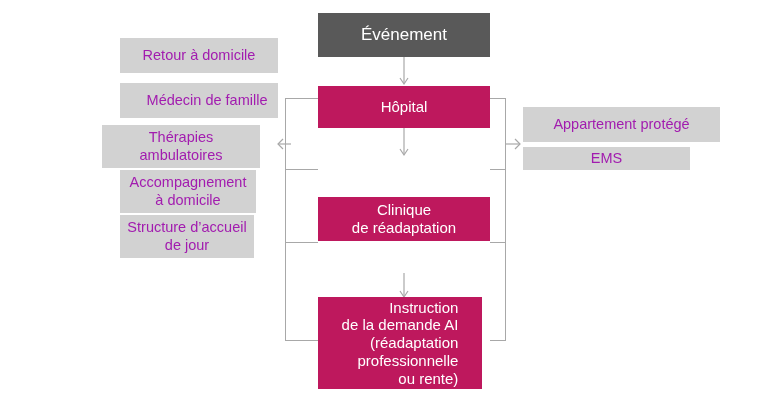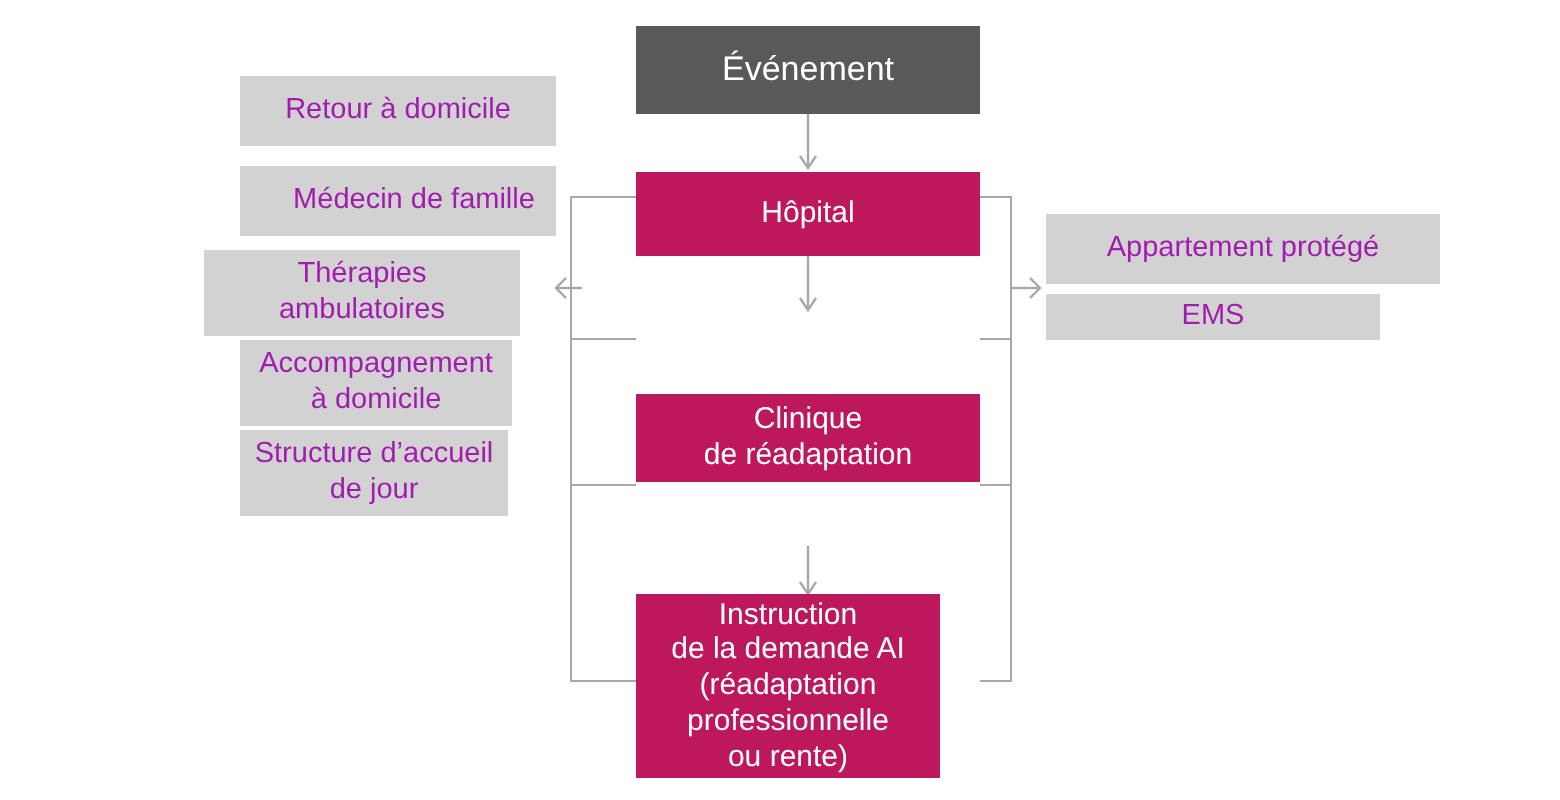--- a/index.html
+++ b/index.html
@@ -150,21 +150,21 @@
   <div class="box box-center" style="left:318px; top:86px; width:172px; height:42px;">
     <span class="box-label">Hôpital</span>
   </div>
 
   <div class="box box-center" style="left:318px; top:157px; width:172px; height:44px;margin-top:40px;">
     <span class="box-label">Clinique
 de réadaptation</span>
   </div>
 
 
-  <div class="box box-center" style="left:318px; top:297px; width:152px; height:92px;">
+  <div class="box box-center" style="left:318px; top:297px; width:164px; height:92px;text-align:right;">
     <span class="box-label">Instruction
 de la demande AI
 (réadaptation
 professionnelle
 ou rente)</span>
   </div>
 
   <div class="box box-side" style="left:523px; top:107px; width:197px; height:35px;">
     <span class="box-label">Appartement protégé</span>
   </div>

